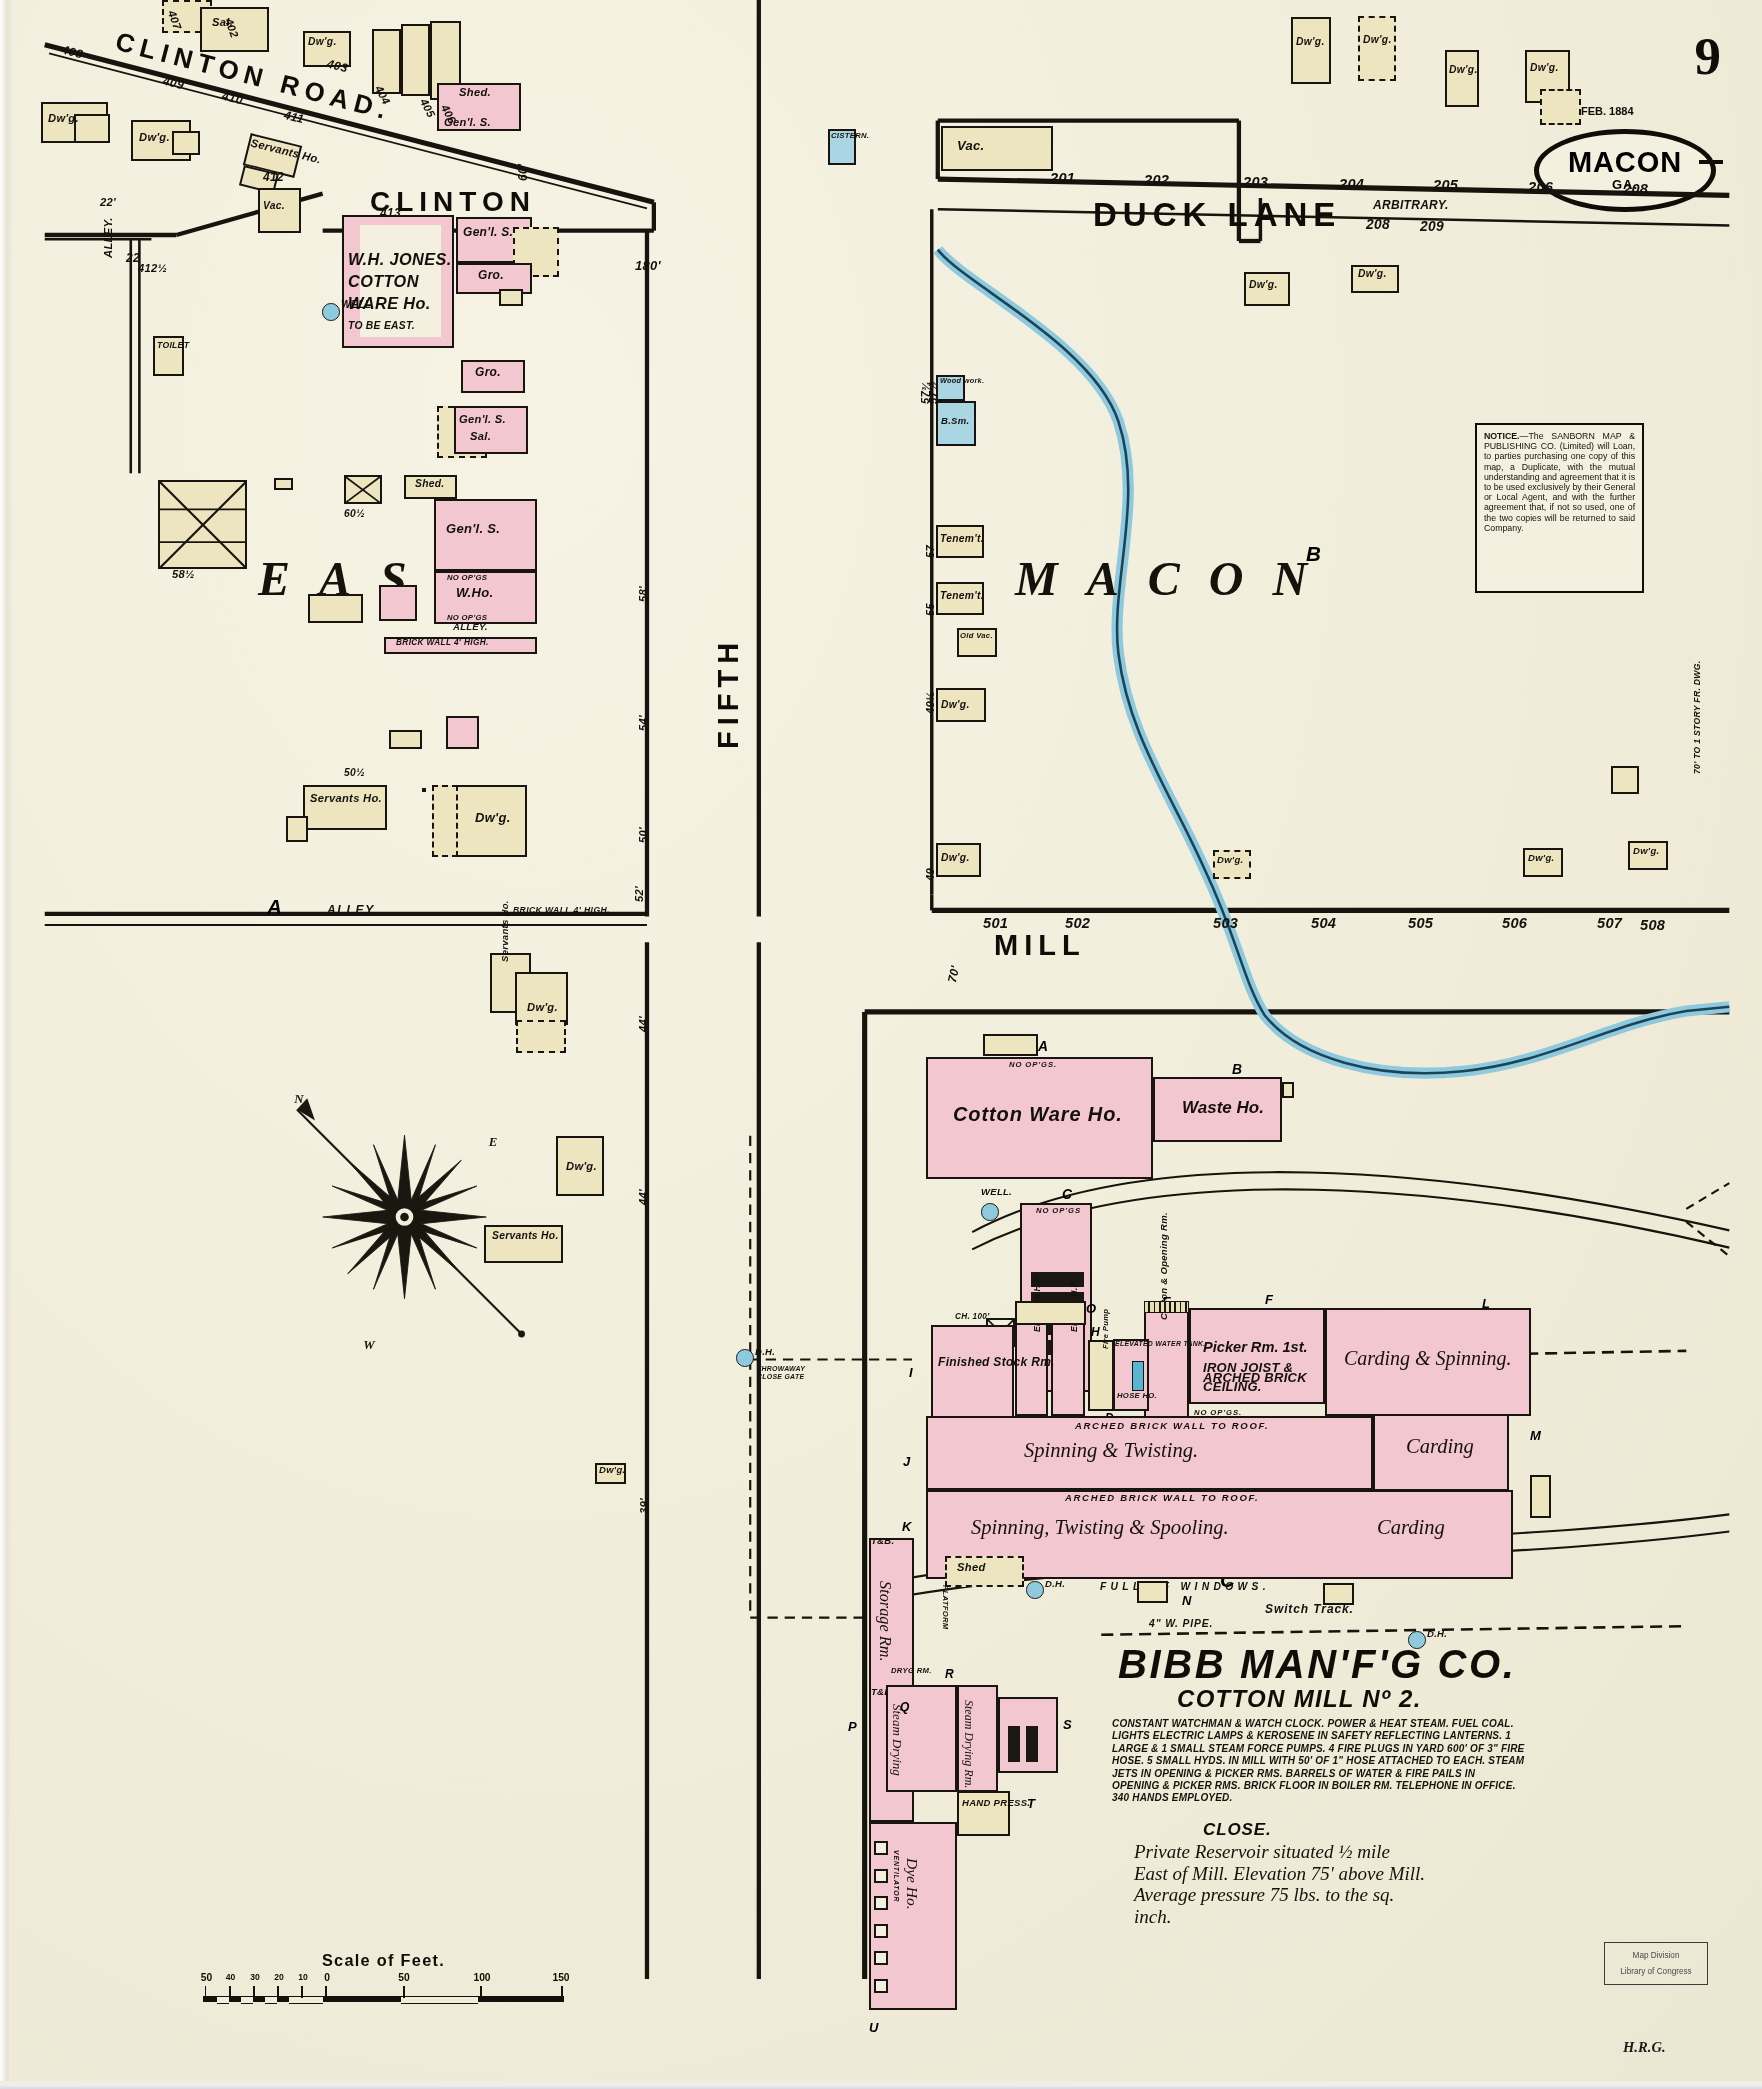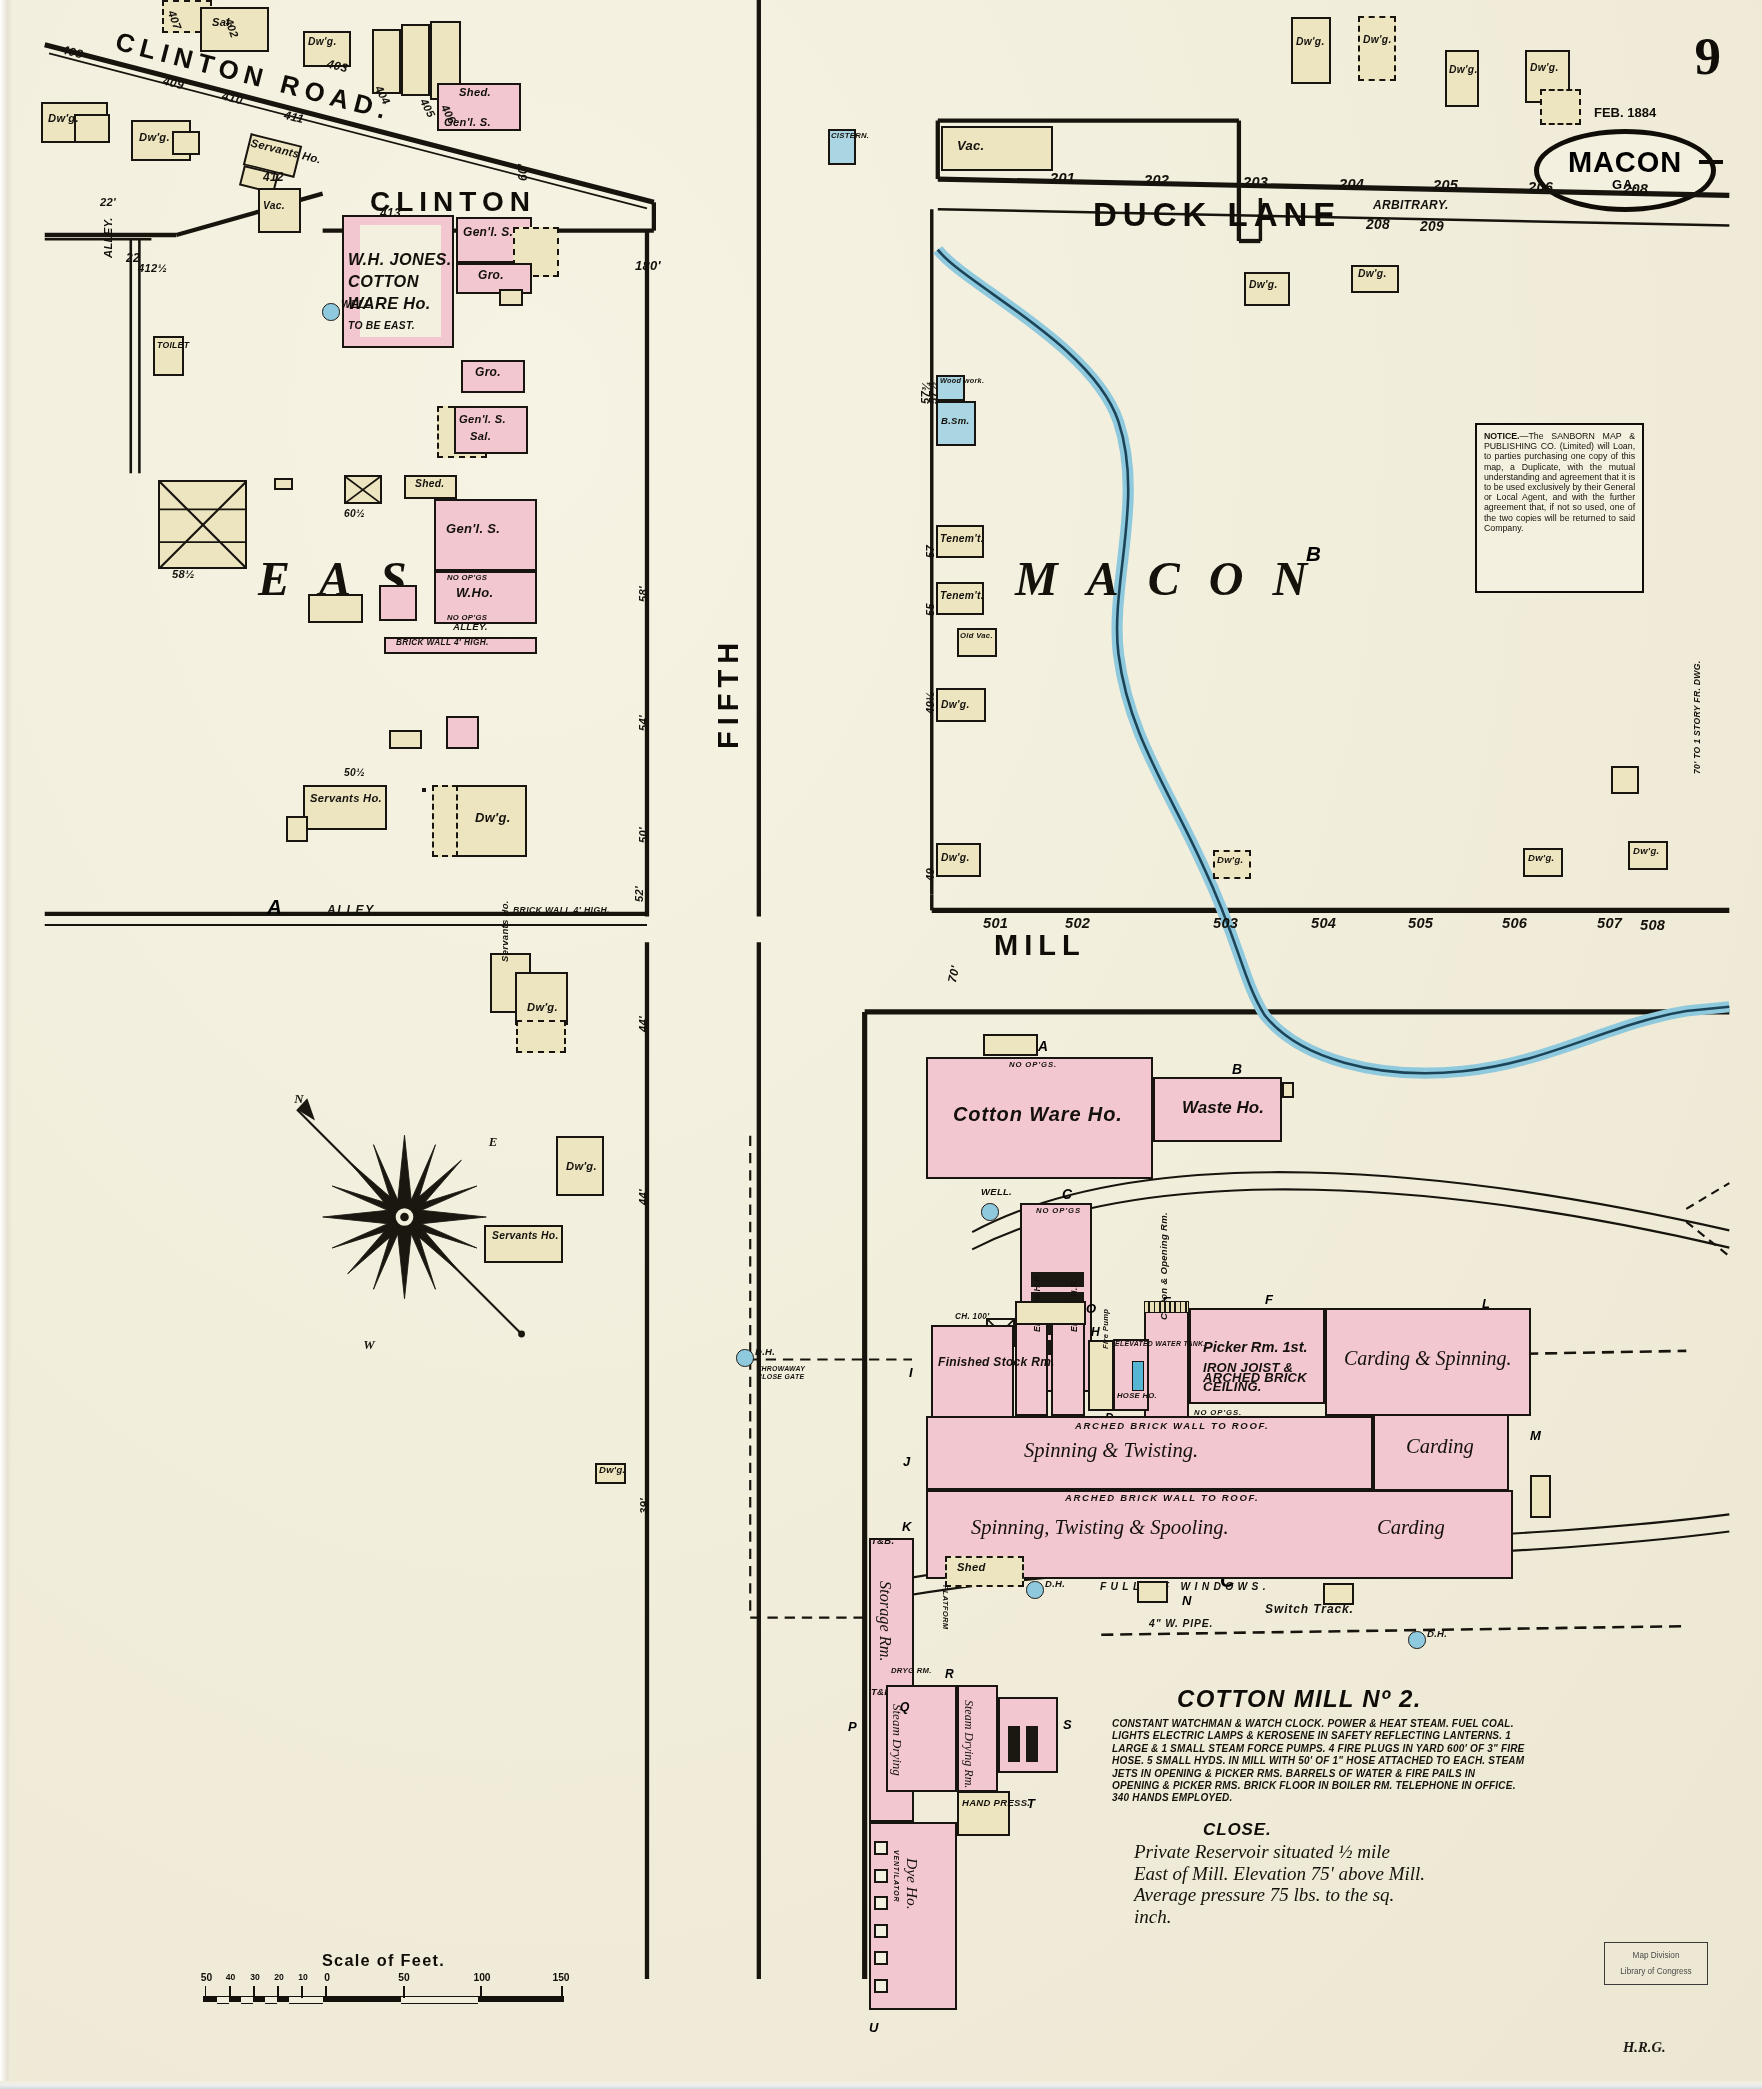--- a/index.html
+++ b/index.html
@@ -40,21 +40,21 @@
   #pageno{position:absolute;right:41px;top:26px;font-family:"Liberation Serif",serif;
           font-weight:700;font-size:53px;color:#100d08;}
 
   
   #cartouche{position:absolute;left:1534px;top:129px;width:172px;height:73px;
              border:5.2px solid #100d08;border-radius:50%/50%;background:#f4f0e0;
              display:flex;align-items:center;justify-content:center;flex-direction:column;}
   #cartouche .cm{font-family:"Liberation Sans",sans-serif;font-weight:700;font-size:29px;letter-spacing:0.9px;line-height:.95;}
   #cartouche .cg{font-family:"Liberation Sans",sans-serif;font-weight:700;font-size:13px;letter-spacing:0.9px;}
   #cartdate{position:absolute;left:1581px;top:105px;font-family:"Liberation Sans",sans-serif;
-            font-weight:700;font-size:13px;color:#100d08;margin-left:13px;}
+            font-weight:700;font-size:11px;color:#100d08;}
   #carttail{position:absolute;left:1699px;top:160px;width:24px;height:4.3px;background:#100d08;}
 
   
   #notice{position:absolute;left:1475px;top:423px;width:169px;height:170px;
           border:2.6px solid #100d08;background:#f4f0e0;padding:6px 6.9px;box-sizing:border-box;}
   #notice p{margin:0;font-family:"Liberation Sans",sans-serif;font-size:8.8px;
             line-height:10.2px;color:#141008;text-align:justify;}
   #notice b{font-weight:700;}
 
   
@@ -579,20 +579,21 @@
   <div class="lbl script" style="left:921px;top:1858px;font-size:15.5px;transform:rotate(90deg);transform-origin:0 0;white-space:nowrap;">Dye Ho.</div>
   <div class="ttl" style="position:absolute;left:869px;top:2020px;font-size:13px;">U</div>
   <div class="lbl hand" style="left:900px;top:1850px;font-size:6.9px;transform:rotate(90deg);transform-origin:0 0;letter-spacing:0.9px;">VENTILATOR</div>
   <div class="bld" style="left:874px;top:1841px;width:13.8px;height:13.8px;background:#f4f0e0;"></div>
   <div class="bld" style="left:874px;top:1869px;width:13.8px;height:13.8px;background:#f4f0e0;"></div>
   <div class="bld" style="left:874px;top:1896px;width:13.8px;height:13.8px;background:#f4f0e0;"></div>
   <div class="bld" style="left:874px;top:1924px;width:13.8px;height:13.8px;background:#f4f0e0;"></div>
   <div class="bld" style="left:874px;top:1951px;width:13.8px;height:13.8px;background:#f4f0e0;"></div>
   <div class="bld" style="left:874px;top:1979px;width:13.8px;height:13.8px;background:#f4f0e0;"></div>
 
+  <div class="ttl mill-title">BIBB MAN'F'G CO.</div>
   <div class="ttl mill-sub">COTTON MILL Nº 2.</div>
   <div class="mill-body">CONSTANT WATCHMAN &amp; WATCH CLOCK. POWER &amp; HEAT STEAM. FUEL COAL. LIGHTS ELECTRIC LAMPS &amp; KEROSENE IN SAFETY REFLECTING LANTERNS. 1 LARGE &amp; 1 SMALL STEAM FORCE PUMPS. 4 FIRE PLUGS IN YARD 600' OF 3" FIRE HOSE. 5 SMALL HYDS. IN MILL WITH 50' OF 1" HOSE ATTACHED TO EACH. STEAM JETS IN OPENING &amp; PICKER RMS. BARRELS OF WATER &amp; FIRE PAILS IN OPENING &amp; PICKER RMS. BRICK FLOOR IN BOILER RM. TELEPHONE IN OFFICE.   340 HANDS EMPLOYED.</div>
   <div class="note-t">CLOSE.</div>
   <div class="note-b">Private Reservoir situated ½ mile East of Mill. Elevation 75' above Mill. Average pressure 75 lbs. to the sq. inch.</div>
 
   <div id="scalewrap">
     <div id="scaletitle">Scale of Feet.</div>
     <div id="scalebar">
       <div class="bar"></div>
       <div class="seg" style="left:13.8px;width:12px;"></div>

